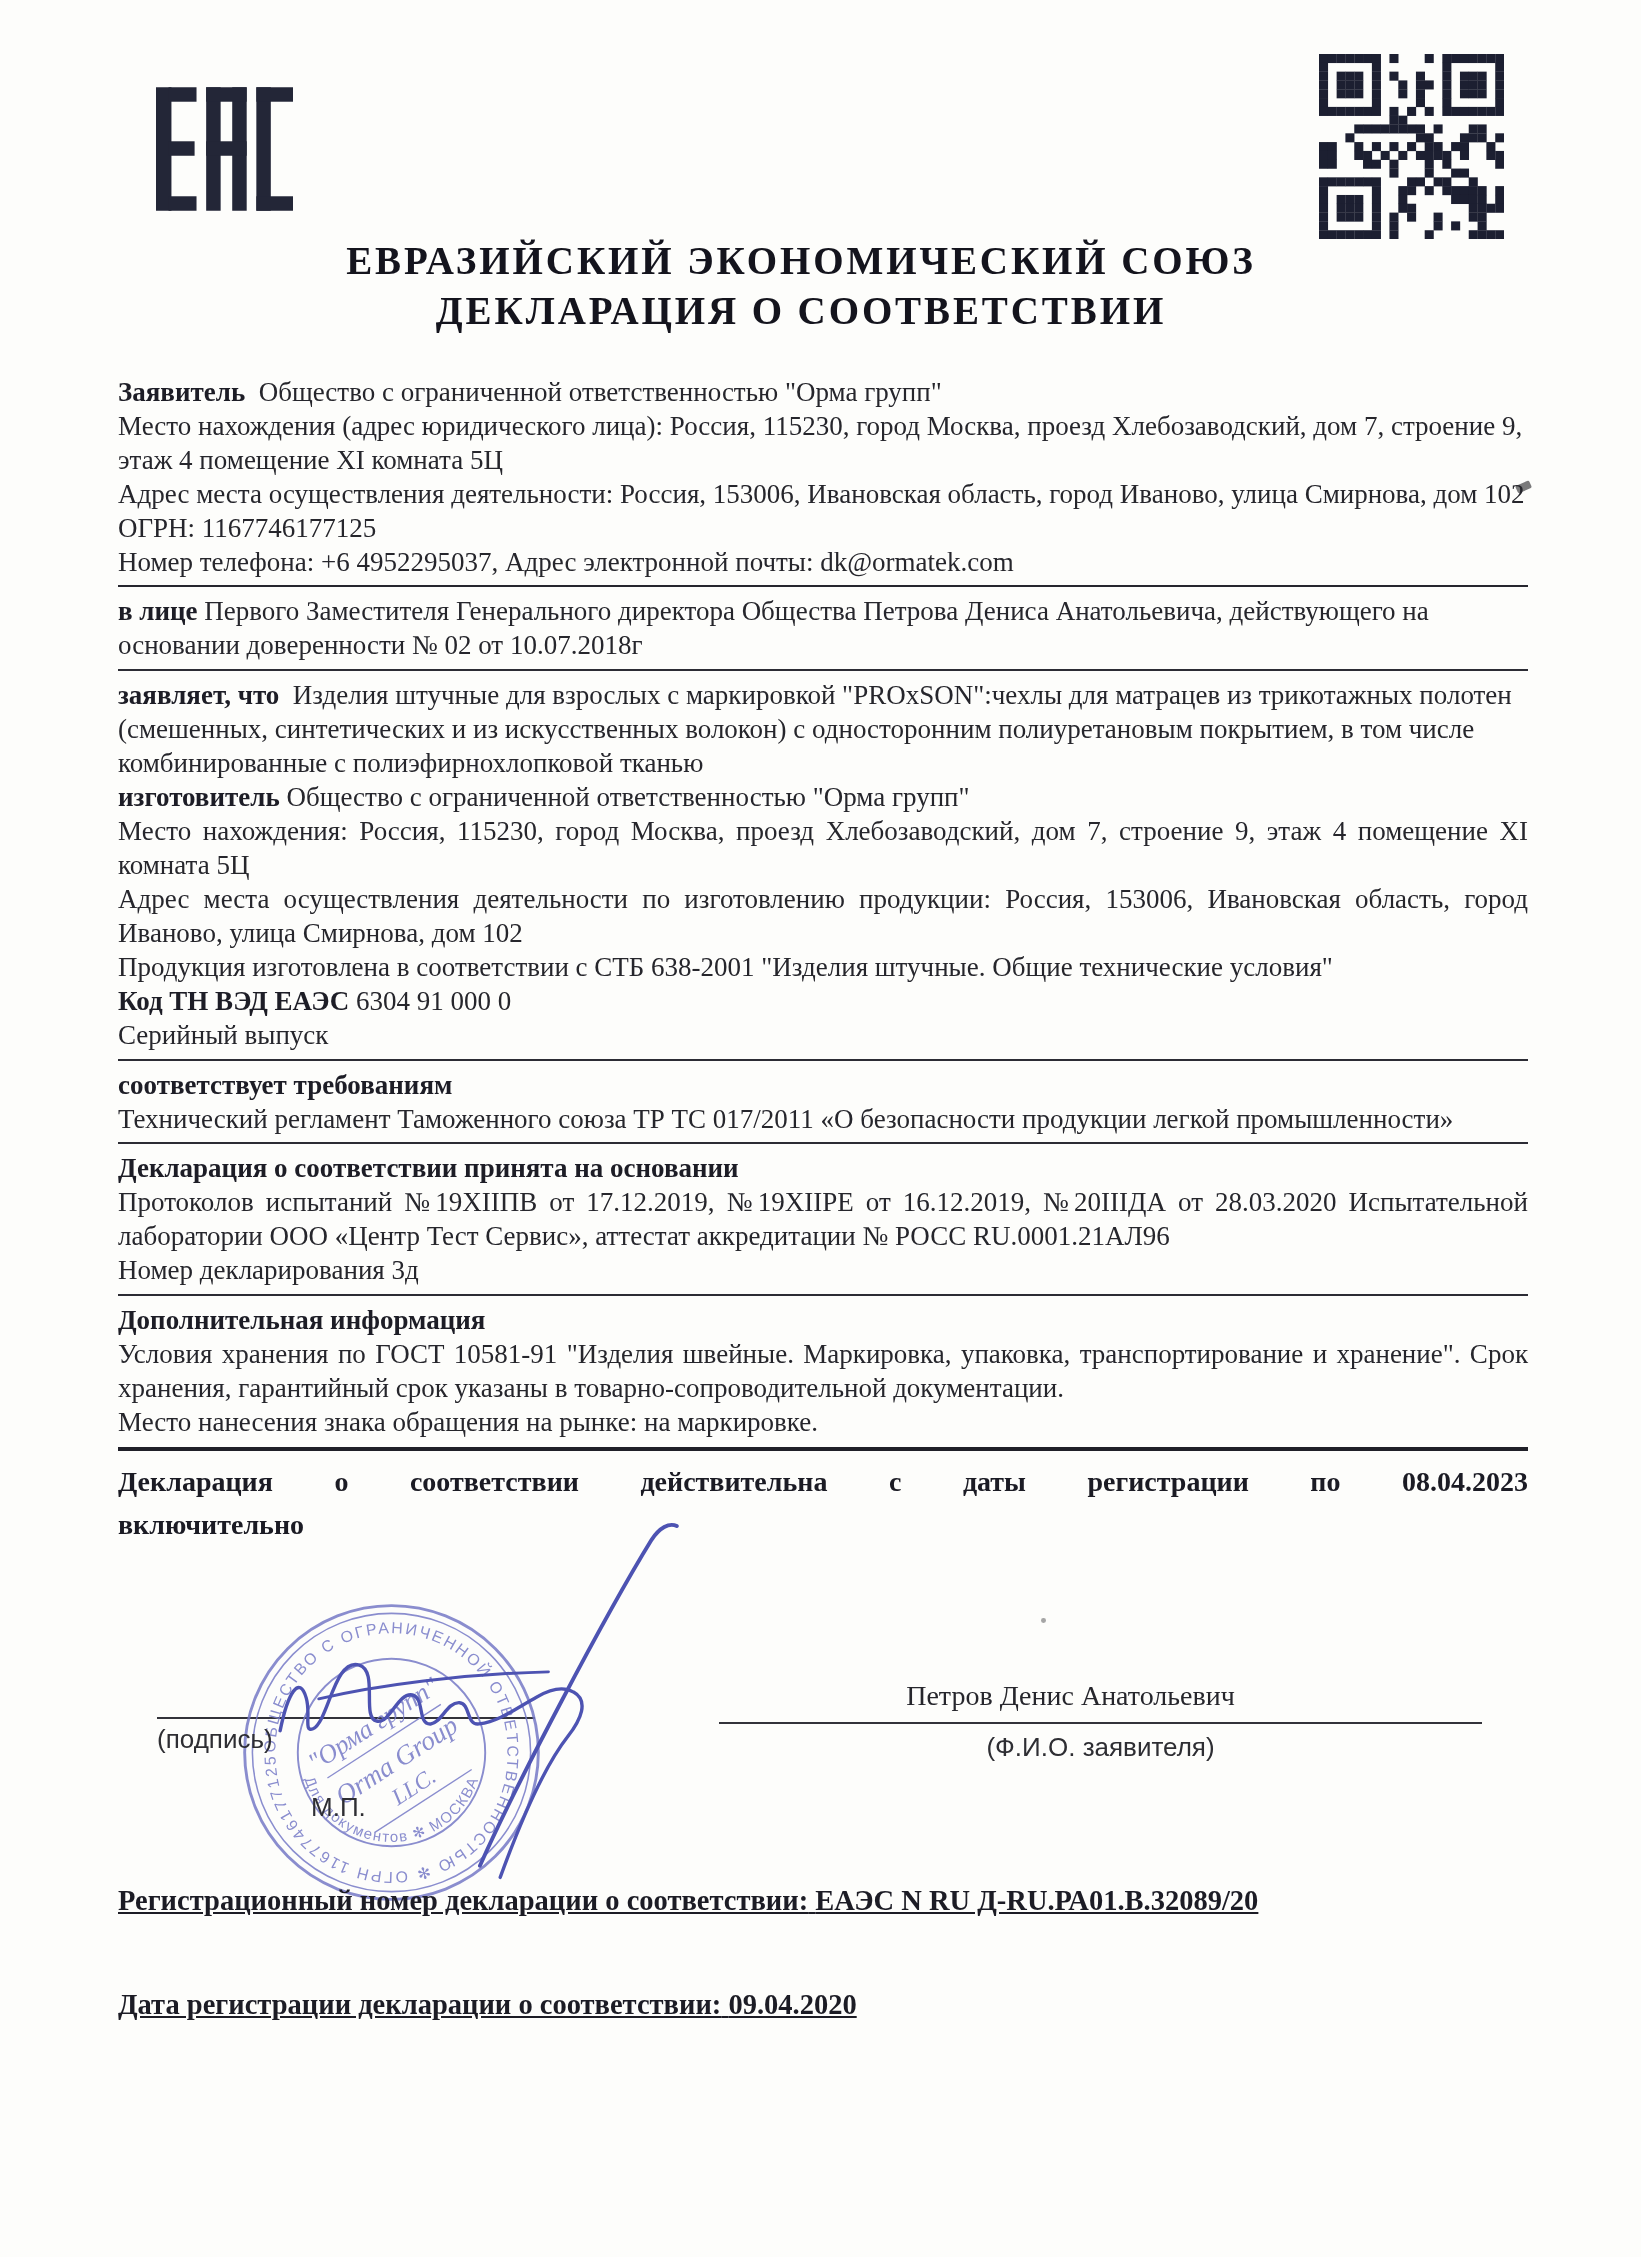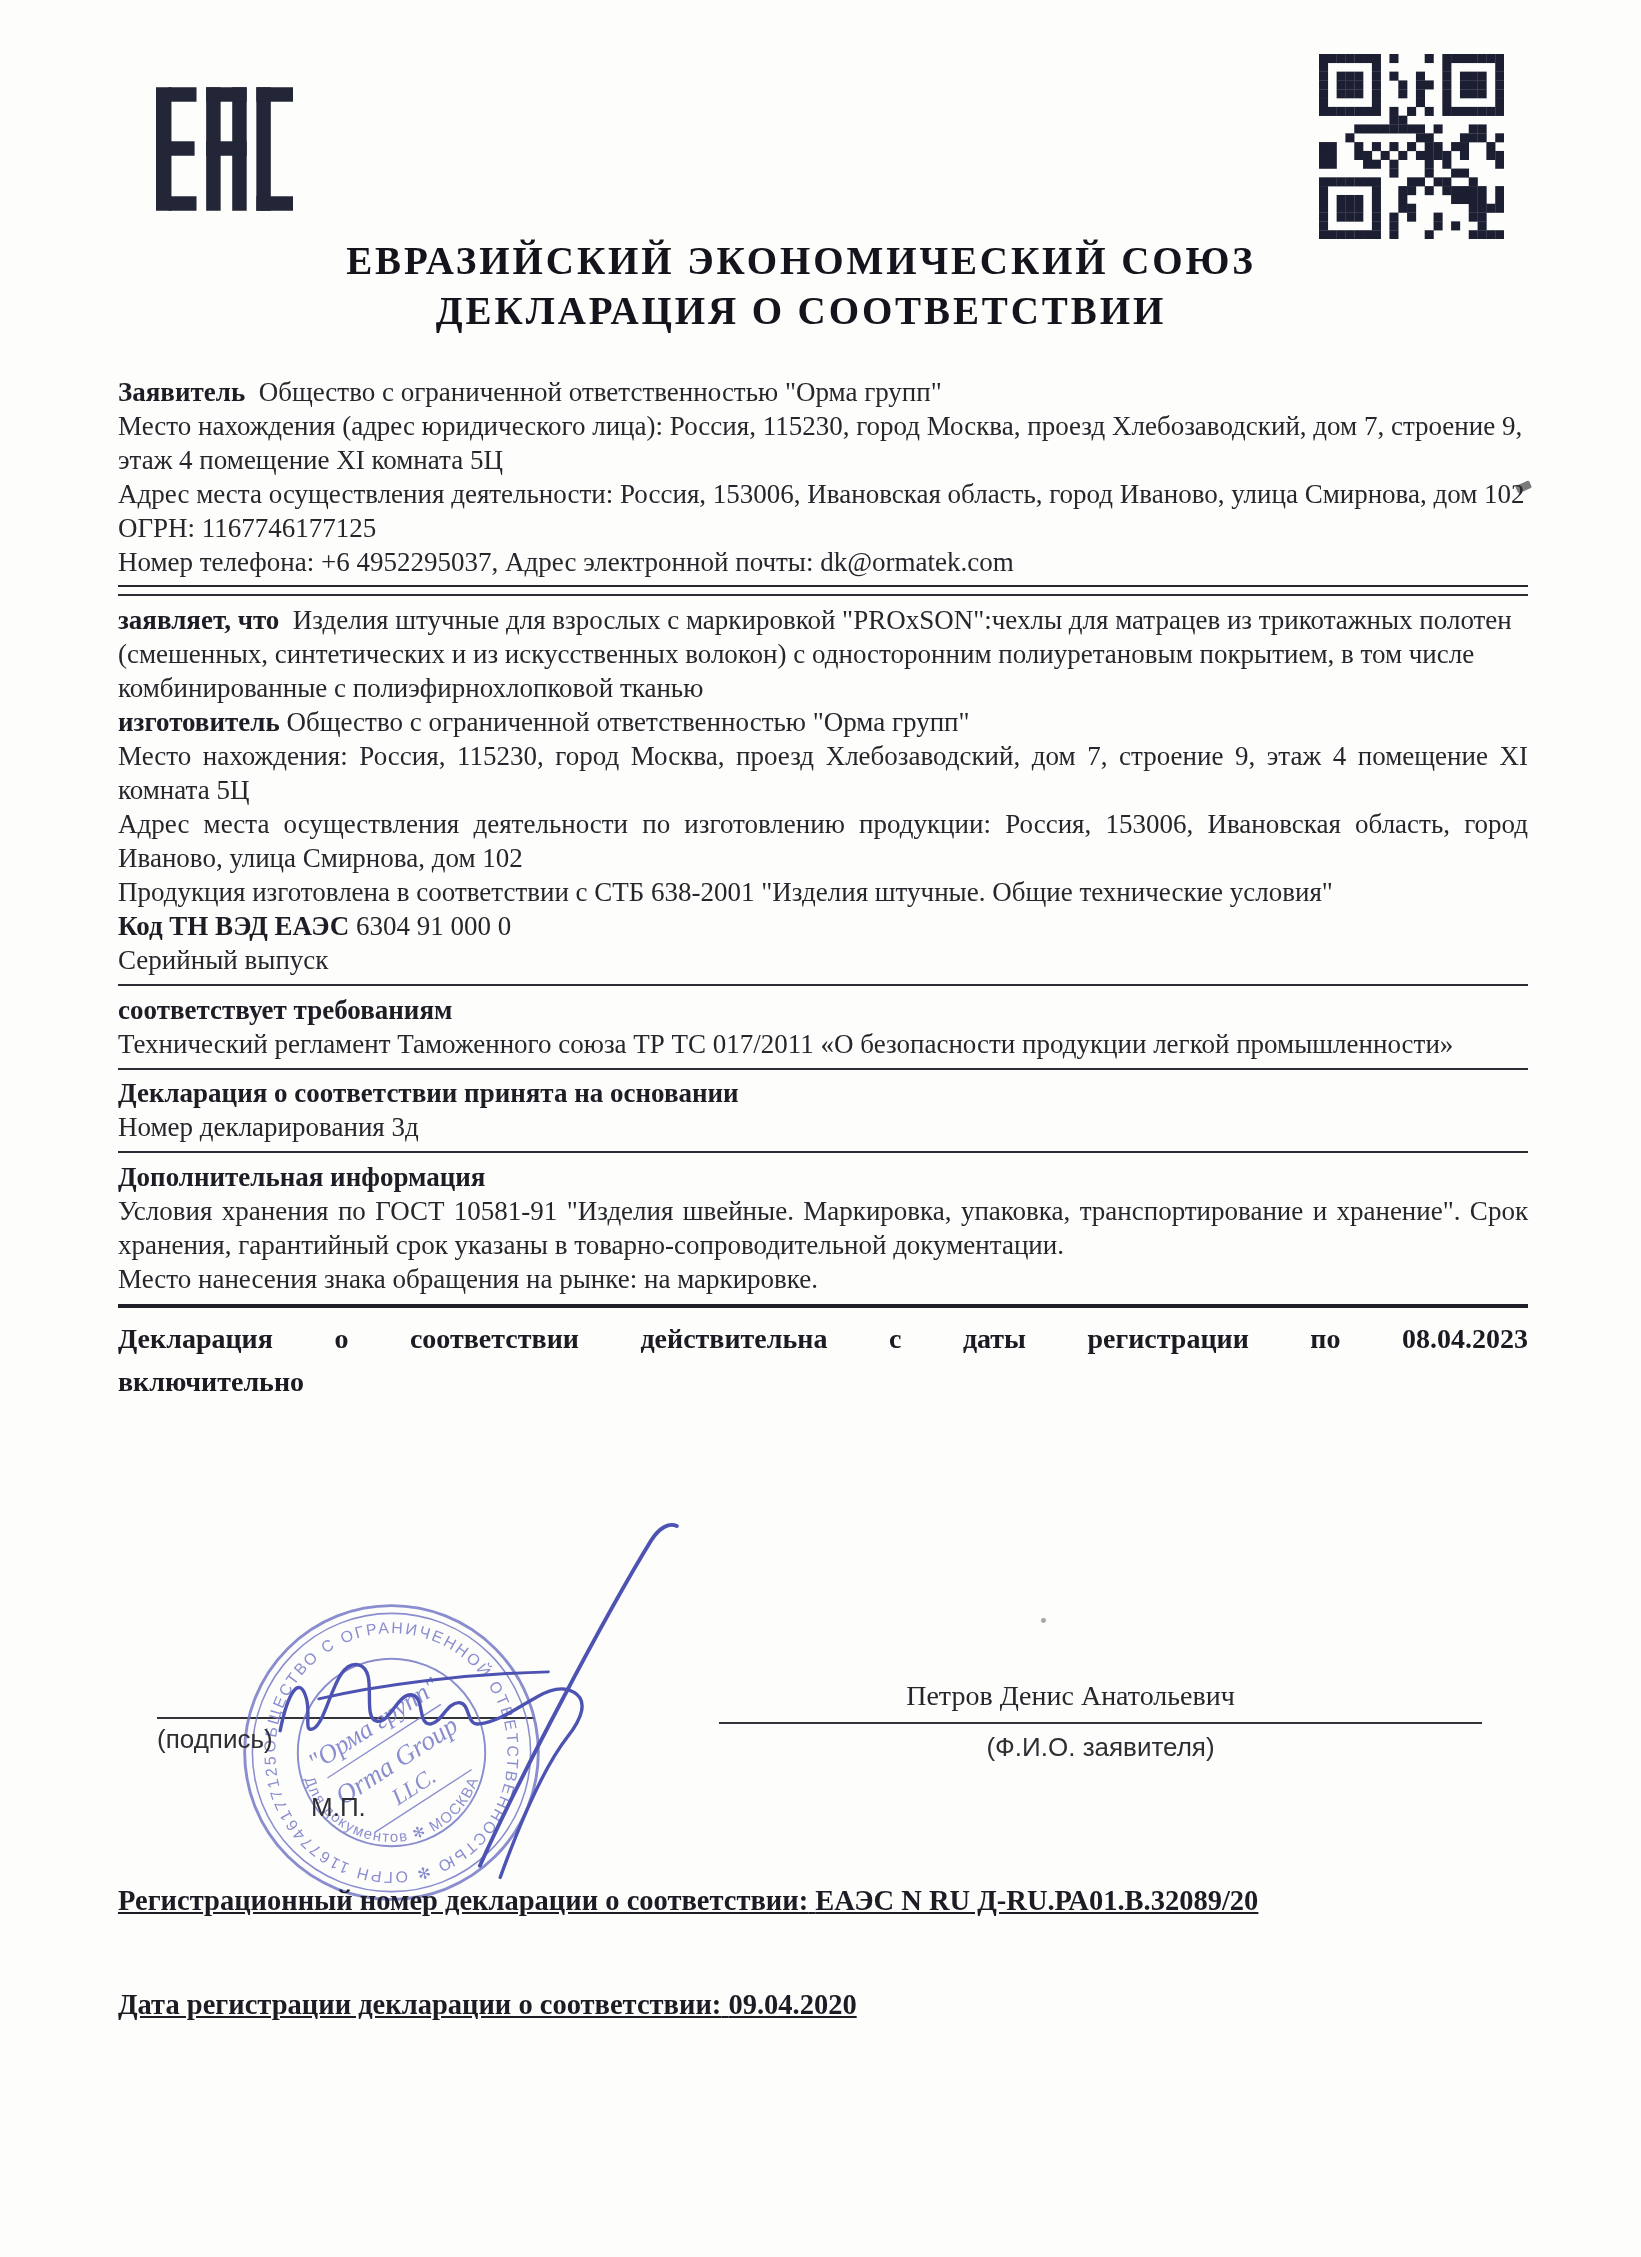--- a/index.html
+++ b/index.html
@@ -284,33 +284,35 @@
   <div>ДЕКЛАРАЦИЯ О СООТВЕТСТВИИ</div>
 </div>
 
 <div class="layer" id="content">
   <p><b class="lead">Заявитель</b>&nbsp; <span>Общество с ограниченной ответственностью "Орма групп"</span></p>
   <p>Место нахождения (адрес юридического лица): Россия, 115230, город Москва, проезд Хлебозаводский, дом 7, строение 9, этаж 4 помещение XI комната 5Ц</p>
   <p>Адрес места осуществления деятельности: Россия, 153006, Ивановская область, город Иваново, улица Смирнова, дом 102</p>
   <p>ОГРН: 1167746177125</p>
   <p>Номер телефона: +6 4952295037, Адрес электронной почты: dk@ormatek.com</p>
   <hr class="rule2">
+  <p><b class="lead">в лице</b> <span>Первого Заместителя Генерального директора Общества Петрова Дениса Анатольевича, действующего на основании доверенности № 02 от 10.07.2018г</span></p>
   <hr class="rule">
   <p><b class="lead">заявляет, что</b>&nbsp; <span>Изделия штучные для взрослых с маркировкой "PROxSON":чехлы для матрацев из трикотажных полотен (смешенных, синтетических и из искусственных волокон) с односторонним полиуретановым покрытием, в том числе комбинированные с полиэфирнохлопковой тканью</span></p>
   <p><b class="lead">изготовитель</b> <span>Общество с ограниченной ответственностью "Орма групп"</span></p>
   <p class="just">Место нахождения: Россия, 115230, город Москва, проезд Хлебозаводский, дом 7, строение 9, этаж 4 помещение XI комната 5Ц</p>
   <p class="just">Адрес места осуществления деятельности по изготовлению продукции: Россия, 153006, Ивановская область, город Иваново, улица Смирнова, дом 102</p>
   <p class="just">Продукция изготовлена в соответствии с СТБ 638-2001 "Изделия штучные. Общие технические условия"</p>
   <p><b class="lead">Код ТН ВЭД ЕАЭС</b> <span>6304 91 000 0</span></p>
   <p>Серийный выпуск</p>
   <hr class="rule">
   <p><b class="lead">соответствует требованиям</b></p>
   <p>Технический регламент Таможенного союза ТР ТС 017/2011 «О безопасности продукции легкой промышленности»</p>
   <hr class="rule">
   <p><b class="lead">Декларация о соответствии принята на основании</b></p>
+  <p class="just">Протоколов испытаний №19ХIIПВ от 17.12.2019, №19ХIIРЕ от 16.12.2019, №20IIIДА от 28.03.2020 Испытательной лаборатории ООО «Центр Тест Сервис», аттестат аккредитации № РОСС RU.0001.21АЛ96</p>
   <p>Номер декларирования 3д</p>
   <hr class="rule">
   <p><b class="lead">Дополнительная информация</b></p>
   <p class="just">Условия хранения по ГОСТ 10581-91 "Изделия швейные. Маркировка, упаковка, транспортирование и хранение". Срок хранения, гарантийный срок указаны в товарно-сопроводительной документации.</p>
   <p>Место нанесения знака обращения на рынке: на маркировке.</p>
   <hr class="thick">
   <p class="validity1">Декларация о соответствии действительна с даты регистрации по 08.04.2023</p>
   <p class="validity2">включительно</p>
 </div>
 

